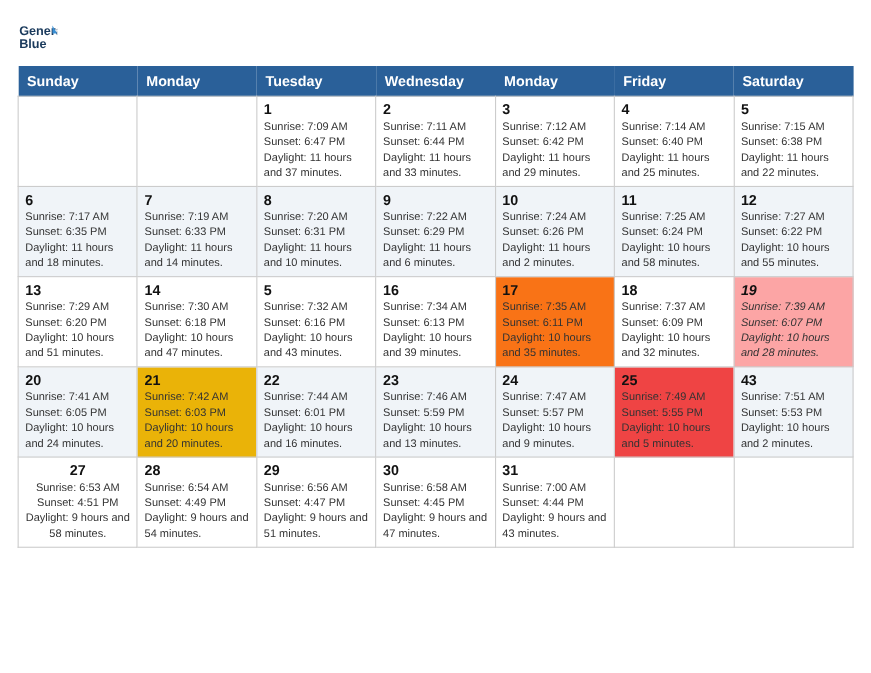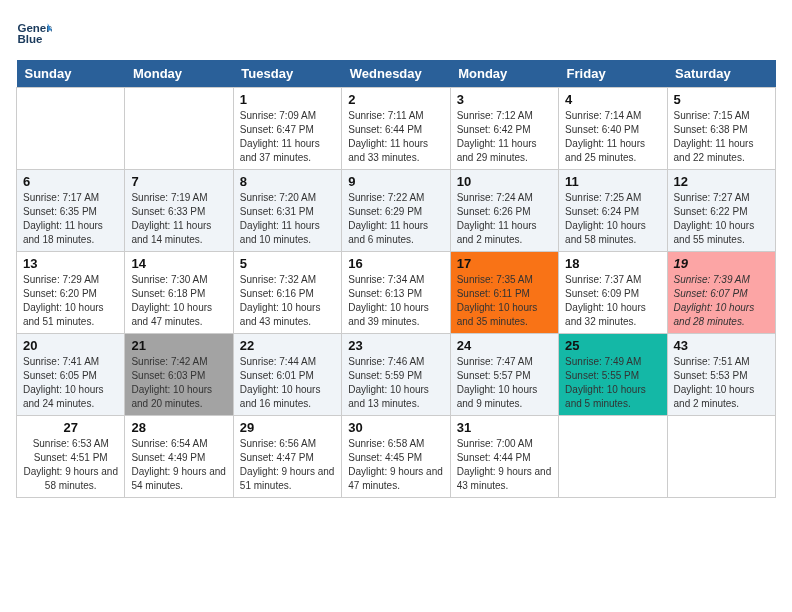--- a/index.html
+++ b/index.html
@@ -210,37 +210,37 @@
         <td style="background-color: #fca5a5; font-style: italic;">
           <span class="date-num">19</span>
           <div class="cell-content">Sunrise: 7:39 AM<br>Sunset: 6:07 PM<br>Daylight: 10 hours and 28 minutes.</div>
         </td>
       </tr>
       <tr>
         <td style="background-color: rgb(240, 244, 248);">
           <span class="date-num">20</span>
           <div class="cell-content">Sunrise: 7:41 AM<br>Sunset: 6:05 PM<br>Daylight: 10 hours and 24 minutes.</div>
         </td>
-        <td style="background-color: #a3a3a3; margin-left: 32px;">
+        <td style="background-color: #eab308; margin-left: 32px;">
           <span class="date-num">21</span>
           <div class="cell-content">Sunrise: 7:42 AM<br>Sunset: 6:03 PM<br>Daylight: 10 hours and 20 minutes.</div>
         </td>
         <td style="background-color: rgb(240, 244, 248);">
           <span class="date-num">22</span>
           <div class="cell-content">Sunrise: 7:44 AM<br>Sunset: 6:01 PM<br>Daylight: 10 hours and 16 minutes.</div>
         </td>
         <td style="background-color: rgb(240, 244, 248);">
           <span class="date-num">23</span>
           <div class="cell-content">Sunrise: 7:46 AM<br>Sunset: 5:59 PM<br>Daylight: 10 hours and 13 minutes.</div>
         </td>
         <td style="background-color: rgb(240, 244, 248);">
           <span class="date-num">24</span>
           <div class="cell-content">Sunrise: 7:47 AM<br>Sunset: 5:57 PM<br>Daylight: 10 hours and 9 minutes.</div>
         </td>
-        <td style="background-color: #14b8a6;">
+        <td style="background-color: #ef4444;">
           <span class="date-num">25</span>
           <div class="cell-content">Sunrise: 7:49 AM<br>Sunset: 5:55 PM<br>Daylight: 10 hours and 5 minutes.</div>
         </td>
         <td style="background-color: rgb(240, 244, 248);">
           <span class="date-num">43</span>
           <div class="cell-content">Sunrise: 7:51 AM<br>Sunset: 5:53 PM<br>Daylight: 10 hours and 2 minutes.</div>
         </td>
       </tr>
       <tr>
         <td style="background-color: rgb(255, 255, 255); text-align: center;">

